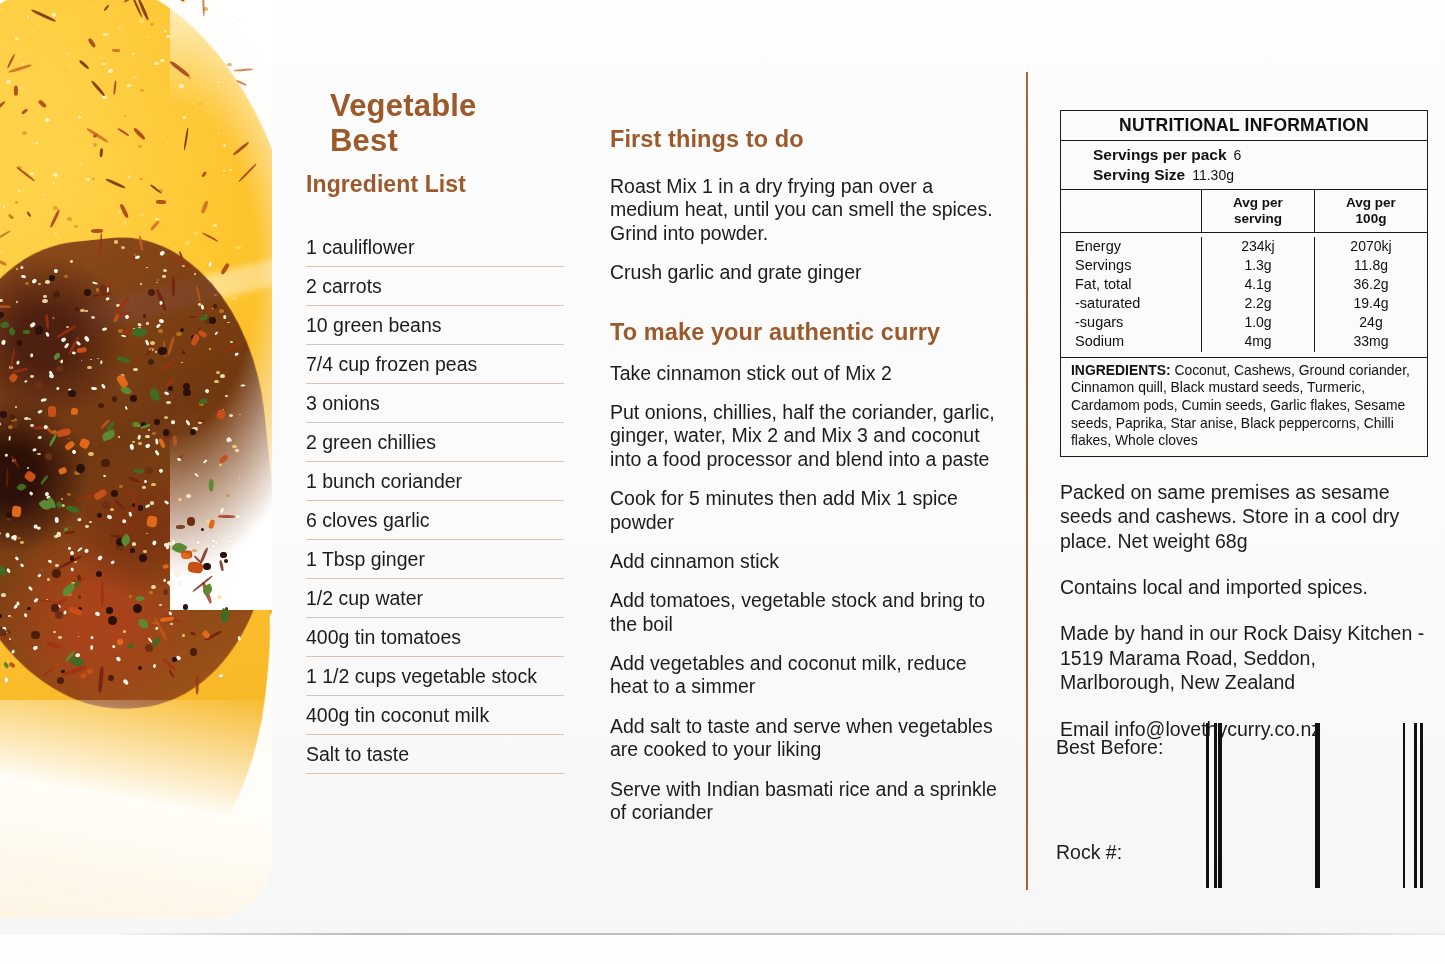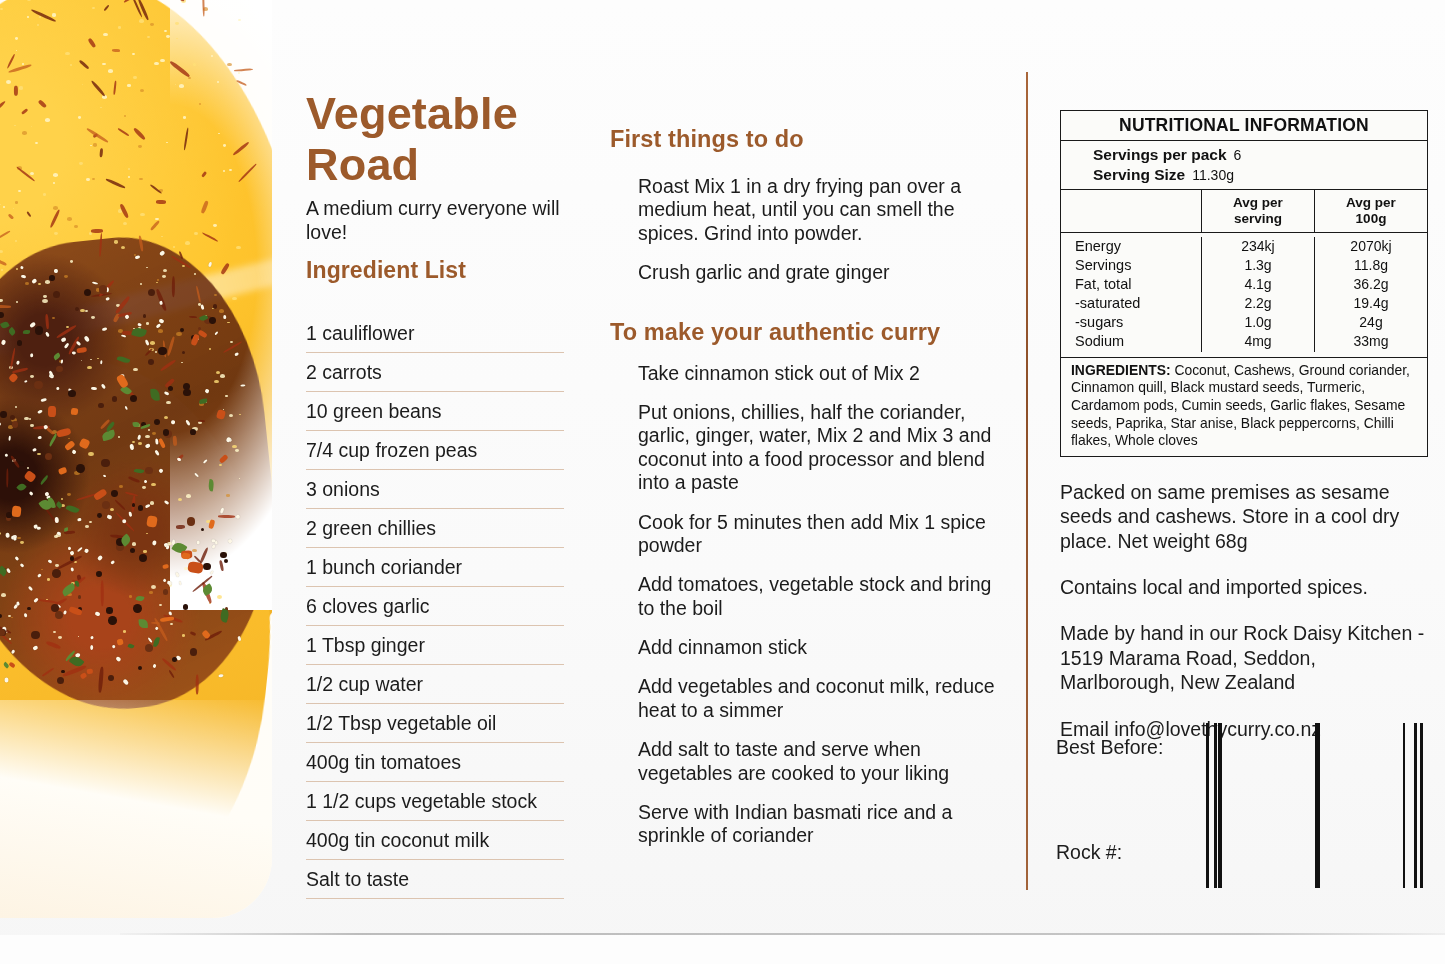--- a/index.html
+++ b/index.html
@@ -79,22 +79,23 @@
   }
   .grain{position:absolute;border-radius:50%;}
   .seed{position:absolute;border-radius:50% 50% 48% 52%;background:#fdf7e6;box-shadow:0 0 1px rgba(0,0,0,.25);}
   .thread{position:absolute;border-radius:40%;}
   .leaf{position:absolute;border-radius:60% 10% 60% 10%;background:#4d7a2c;}
   #photo-grains{position:absolute;left:0;top:0;width:272px;height:918px;}
 
   
   #col-left{position:absolute;left:306px;top:88px;width:258px;}
   .title{
-    color:#9c5a2b;font-weight:bold;font-size:45px;line-height:1.14;
+    color:#9c5a2b;font-weight:bold;font-size:31px;line-height:1.14;
     letter-spacing:.2px;
+    margin-left:24px;
   }
   .subtitle{
     color:#1c1c1c;font-size:19.5px;line-height:1.26;margin-top:5px;
   }
   .sec-head{
     color:#9c5a2b;font-weight:bold;font-size:23px;margin-top:12px;letter-spacing:.1px;
   }
   #ing-list{margin-top:38px;}
   .ing-row{
     font-size:19.5px;color:#1c1c1c;padding:0 0 7px 0;margin-bottom:8px;
@@ -102,21 +103,21 @@
     white-space:nowrap;
   }
   .ing-row:last-child{border-bottom:1px solid #dcc4b0;}
 
   
   #col-mid{position:absolute;left:610px;top:126px;width:392px;}
   .mid-head{
     color:#9c5a2b;font-weight:bold;font-size:23.5px;letter-spacing:.1px;
   }
   .step{
-    font-size:19.5px;color:#1c1c1c;line-height:1.2;margin-top:16px;margin-left:28px;
+    font-size:19.5px;color:#1c1c1c;line-height:1.2;margin-top:16px;
   }
   #steps-1{margin-top:22px;}
   #head-2{margin-top:34px;}
   #steps-2{margin-top:6px;}
 
   
   #divider{
     position:absolute;left:1026px;top:72px;width:2px;height:818px;
     background:linear-gradient(180deg,#a9663a,#8d4f28 40%,#a2633a 100%);
   }
@@ -842,56 +843,54 @@
         <div class="grain" style="left: 81.3386px; top: 673.366px; width: 5.4636px; height: 5.89031px; border-radius: 35%; transform: rotate(57.1089deg); background: rgb(201, 79, 24);"></div>
         <div class="grain" style="left: 216.709px; top: 409.79px; width: 7.85684px; height: 8.85162px; border-radius: 35%; transform: rotate(16.0531deg); background: rgb(201, 79, 24);"></div>
         <div class="grain" style="left: 203.385px; top: 631.054px; width: 6.32825px; height: 7.51359px; border-radius: 35%; transform: rotate(138.944deg); background: rgb(224, 106, 28);"></div>
         <div class="grain" style="left: 190.222px; top: 337.223px; width: 10.7588px; height: 5.65355px; border-radius: 35%; transform: rotate(110.757deg); background: rgb(201, 79, 24);"></div>
       </div>
   </div>
 
   <div id="col-left">
     <div class="title">
       <div>Vegetable</div>
-      <div>Road</div>
+      <div>Best</div>
     </div>
-    <div class="subtitle">A medium curry everyone will love!</div>
     <div class="sec-head">Ingredient List</div>
     <div id="ing-list">
         <div class="ing-row">1 cauliflower</div>
         <div class="ing-row">2 carrots</div>
         <div class="ing-row">10 green beans</div>
         <div class="ing-row">7/4 cup frozen peas</div>
         <div class="ing-row">3 onions</div>
         <div class="ing-row">2 green chillies</div>
         <div class="ing-row">1 bunch coriander</div>
         <div class="ing-row">6 cloves garlic</div>
         <div class="ing-row">1 Tbsp ginger</div>
         <div class="ing-row">1/2 cup water</div>
-        <div class="ing-row">1/2 Tbsp vegetable oil</div>
         <div class="ing-row">400g tin tomatoes</div>
         <div class="ing-row">1 1/2 cups vegetable stock</div>
         <div class="ing-row">400g tin coconut milk</div>
         <div class="ing-row">Salt to taste</div>
       </div>
   </div>
 
   <div id="col-mid">
     <div class="mid-head" id="head-1">First things to do</div>
     <div id="steps-1">
         <div class="step">Roast Mix 1 in a dry frying pan over a medium heat, until you can smell the spices. Grind into powder.</div>
         <div class="step">Crush garlic and grate ginger</div>
       </div>
     <div class="mid-head" id="head-2">To make your authentic curry</div>
     <div id="steps-2">
         <div class="step">Take cinnamon stick out of Mix 2</div>
         <div class="step">Put onions, chillies, half the coriander, garlic, ginger, water, Mix 2 and Mix 3 and coconut into a food processor and blend into a paste</div>
         <div class="step">Cook for 5 minutes then add Mix 1 spice powder</div>
+        <div class="step">Add cinnamon stick</div>
         <div class="step">Add tomatoes, vegetable stock and bring to the boil</div>
-        <div class="step">Add cinnamon stick</div>
         <div class="step"> Add vegetables and coconut milk, reduce heat to a simmer</div>
         <div class="step">Add salt to taste and serve when vegetables are cooked to your liking</div>
         <div class="step">Serve with Indian basmati rice and a sprinkle of coriander</div>
       </div>
   </div>
 
   <div id="divider"></div>
 
   <div id="col-right">
 

